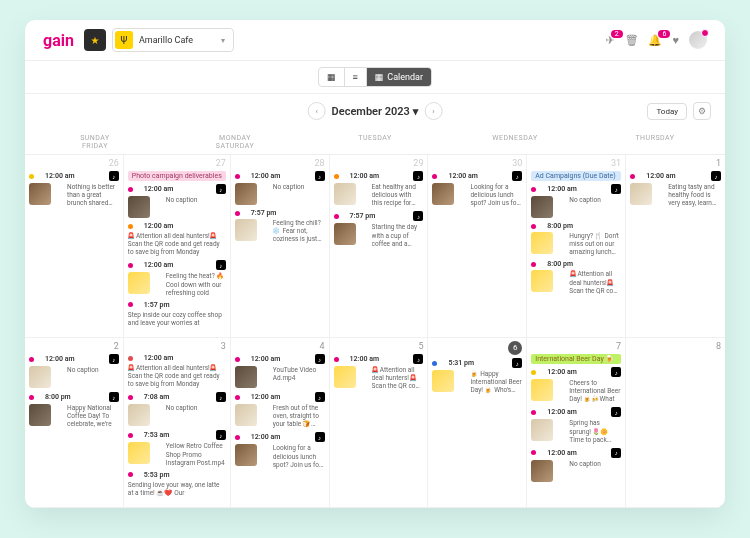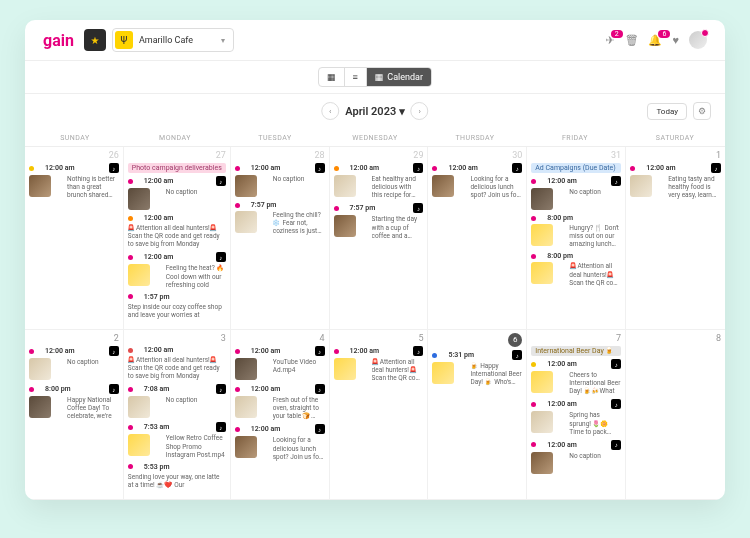--- a/index.html
+++ b/index.html
@@ -23,31 +23,31 @@
   .seg .b{padding:4px 8px;font-size:9px;cursor:pointer;display:flex;align-items:center;gap:4px;border-left:1px solid #ddd}
   .seg .b:first-child{border-left:none}
   .seg .b.active{background:#555;color:#fff}
   .monthbar{display:flex;align-items:center;padding:8px 14px;position:relative}
   .navcenter{position:absolute;left:50%;transform:translateX(-50%);display:flex;align-items:center;gap:6px}
   .circ{width:18px;height:18px;border:1px solid #ddd;border-radius:50%;display:flex;align-items:center;justify-content:center;font-size:8px;cursor:pointer;color:#888}
   .mtitle{font-size:11px;font-weight:600;display:flex;align-items:center;gap:3px}
   .monthright{margin-left:auto;display:flex;align-items:center;gap:6px}
   .todaybtn{border:1px solid #ddd;border-radius:4px;padding:3px 8px;font-size:8px;cursor:pointer}
   .gear{border:1px solid #ddd;border-radius:4px;width:18px;height:18px;display:flex;align-items:center;justify-content:center;font-size:9px;cursor:pointer;color:#888}
-  .dayhdr{display:grid;grid-template-columns:repeat(7,1fr);text-align:center;color:#aaa;font-size:7px;letter-spacing:.5px;padding:6px 0 4px;border-bottom:1px solid #eee}
+  .dayhdr{display:grid;grid-template-columns:repeat(5,1fr);text-align:center;color:#aaa;font-size:7px;letter-spacing:.5px;padding:6px 0 4px;border-bottom:1px solid #eee}
   .grid{display:grid;grid-template-columns:repeat(7,1fr)}
   .cell{border-right:1px solid #f0f0f0;border-bottom:1px solid #f0f0f0;min-height:60px;padding:3px 4px 6px;position:relative}
   .cell:nth-child(7n){border-right:none}
   .dnum{text-align:right;font-size:9px;color:#999;margin-bottom:3px}
   .dnum.othermonth{color:#ccc}
   .dnum .bubble{display:inline-block;background:#555;color:#fff;border-radius:50%;width:14px;height:14px;line-height:14px;text-align:center;font-size:8px}
   .banner{font-size:7px;padding:1px 4px;border-radius:2px;margin-bottom:3px;white-space:nowrap;overflow:hidden;text-overflow:ellipsis}
   .banner.pink{background:#fcd6e4;color:#a13a6a}
   .banner.blue{background:#d6e8fb;color:#3a6aa1}
-  .banner.yellow{background:#e5e5e5;color:#8a6a1a}
+  .banner.yellow{background:#bef264;color:#8a6a1a}
   .post{margin-bottom:4px}
   .meta{display:flex;align-items:center;gap:11px;font-size:7px;font-weight:600;margin-bottom:2px}
   .dot{width:5px;height:5px;border-radius:50%;flex:none}
   .dot.pink{background:#e6007e}.dot.yellow{background:#f5c400}.dot.orange{background:#ff8a00}.dot.blue{background:#2d6cdf}.dot.red{background:#e14d4d}
   .tt{margin-left:auto;width:10px;height:10px;border-radius:2px;background:#000;color:#fff;font-size:6px;display:flex;align-items:center;justify-content:center;flex:none}
   .body{display:flex;gap:16px}
   .thumb{width:22px;height:22px;border-radius:3px;flex:none;background:linear-gradient(135deg,#d7c7a8,#f0e8d8)}
   .thumb.y{background:linear-gradient(135deg,#ffd94a,#ffe99a)}
   .thumb.dk{background:linear-gradient(135deg,#5a4a3a,#8a7a6a)}
   .thumb.br{background:linear-gradient(135deg,#7a5a3a,#b89a7a)}
@@ -82,21 +82,21 @@
         <span>▦</span>
         <span>Calendar</span>
       </div>
     </div>
   </div>
 
   <div class="monthbar">
     <div class="navcenter">
       <div class="circ">‹</div>
       <div class="mtitle">
-        <span>April 2023</span>
+        <span>December 2023</span>
           <span>▾</span>
       </div>
       <div class="circ">›</div>
     </div>
     <div class="monthright">
       <div class="todaybtn">Today</div>
       <div class="gear">⚙</div>
     </div>
   </div>
 

